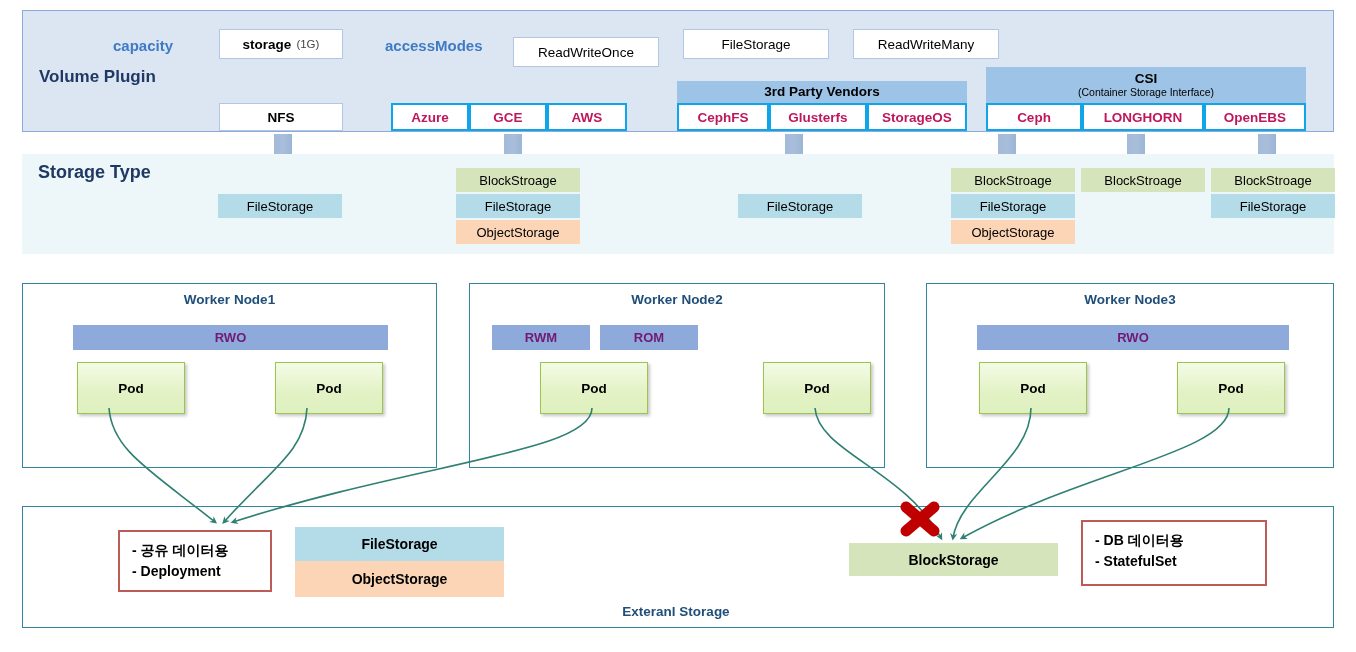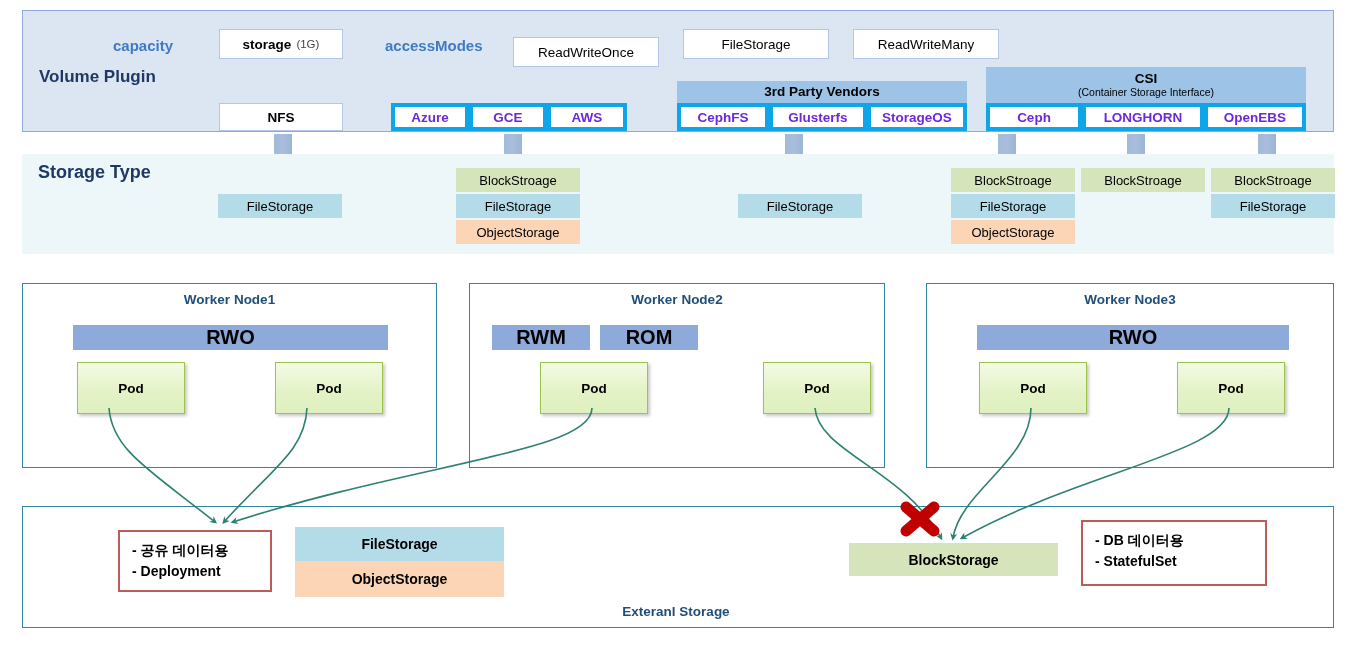--- a/index.html
+++ b/index.html
@@ -36,23 +36,23 @@
 
   
   .vhead{
     background:#9dc3e6;border:1px solid #9dc3e6;
     display:flex;flex-direction:column;align-items:center;justify-content:center;
     color:#000;font-weight:bold;font-size:13.5px;line-height:1.05;
     white-space:nowrap;
   }
   .vhead .sub{font-weight:normal;font-size:10.5px;}
   .vcell{
-    background:#ffffff;border:4px solid #0ea5e9;
-    display:flex;align-items:center;justify-content:center;
-    color:#6d28d9;font-weight:bold;font-size:13.5px;white-space:nowrap;
+    background:#ffffff;border:2px solid #0ea5e9;
+    display:flex;align-items:center;justify-content:center;
+    color:#be185d;font-weight:bold;font-size:13.5px;white-space:nowrap;
   }
 
   
   #storage-panel{
     left:22px;top:154px;width:1312px;height:100px;
     background:#edf6f8;
   }
   .stchip{
     display:flex;align-items:center;justify-content:center;
     font-size:13px;color:#000;white-space:nowrap;
@@ -65,21 +65,21 @@
   .node{
     background:#ffffff;border:1px solid #31859c;
   }
   .node-title{
     position:absolute;left:0;right:0;top:8px;text-align:center;
     color:#1f4e79;font-weight:bold;font-size:13.5px;
   }
   .rwbar{
     position:absolute;background:#8eaadb;
     display:flex;align-items:center;justify-content:center;
-    color:#000000;font-weight:bold;font-size:20px;
+    color:#701a75;font-weight:bold;font-size:13px;
   }
   .pod{
     position:absolute;width:106px;height:50px;
     background:linear-gradient(180deg,#f4fbe6 0%,#e2f2c4 60%,#dff0c0 100%);
     border:1px solid #9cc34b;
     display:flex;align-items:center;justify-content:center;
     color:#000;font-weight:bold;font-size:13.5px;
     box-shadow:2px 2px 3px rgba(0,0,0,.22);
   }
 

